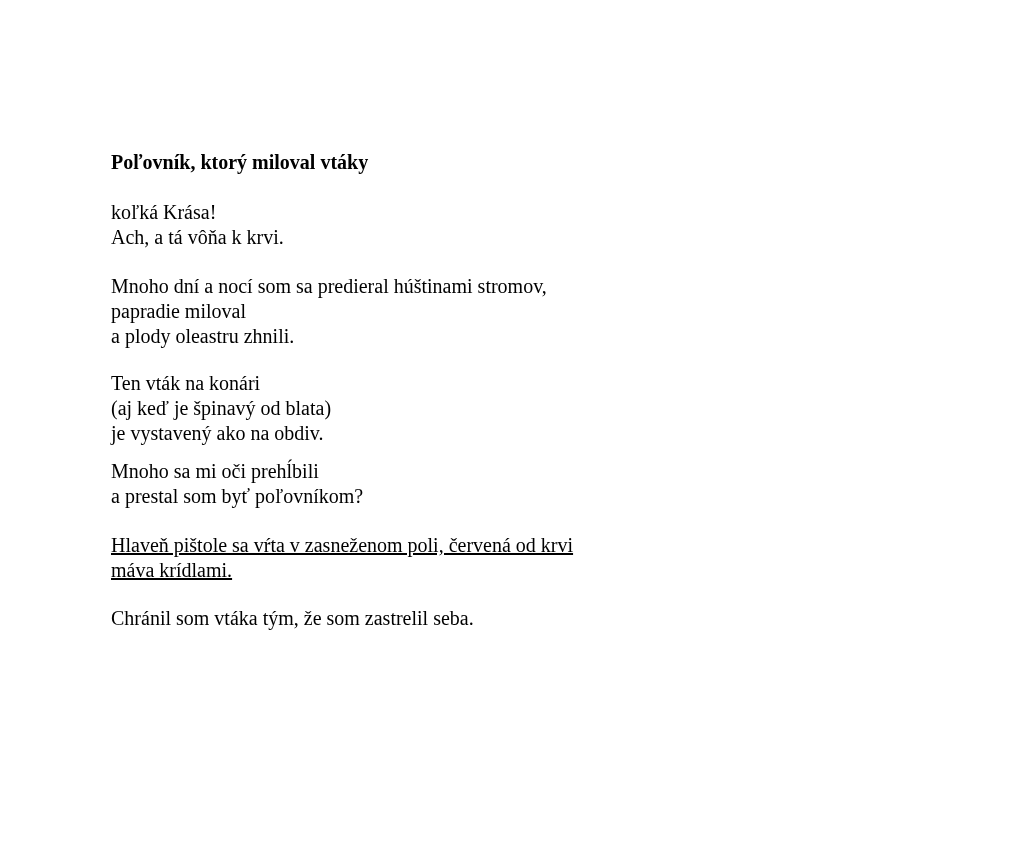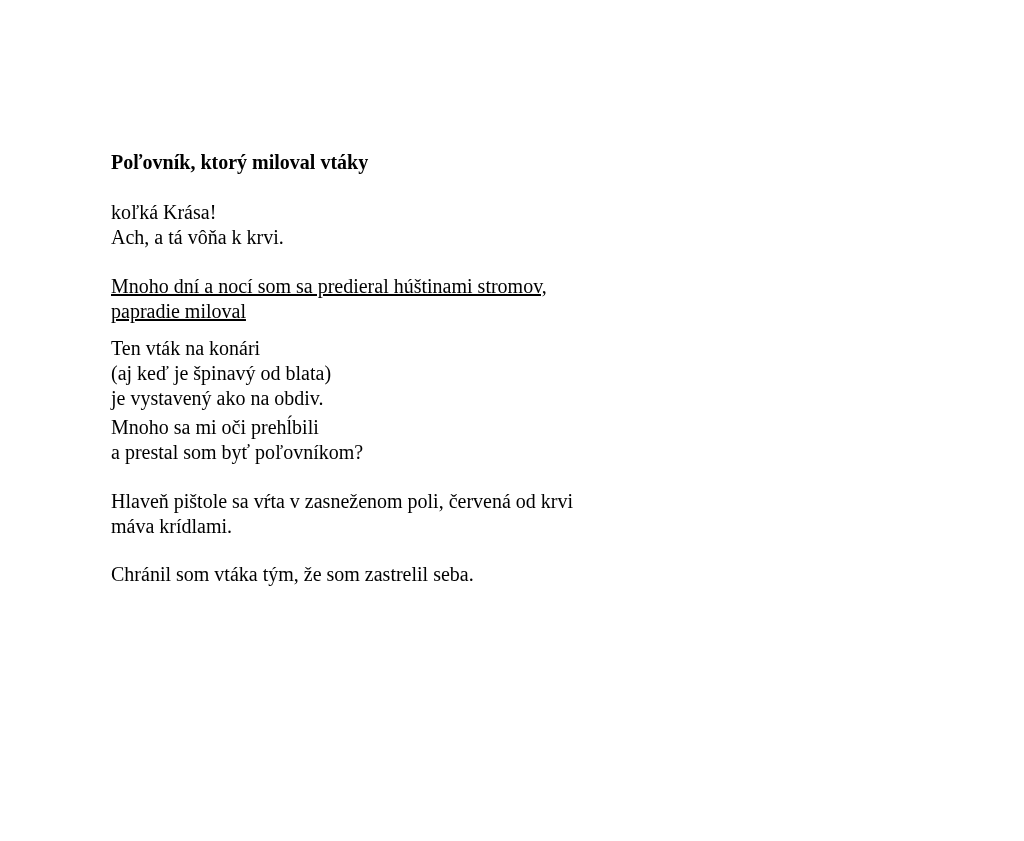--- a/index.html
+++ b/index.html
@@ -25,23 +25,23 @@
   .poem-title {
     font-size: 20px;
     line-height: 25px;
     font-weight: bold;
     margin: 0 0 25px 0;
     white-space: pre-wrap;
   }
   .stanza {
     margin: 0 0 24px 0;
   }
-  .stanzas .stanza:nth-child(2) { margin-bottom: 12px; text-decoration: underline; }
-  .stanzas .stanza:nth-child(3) { margin-bottom: 4px; }
-  .stanzas .stanza:nth-child(5) { margin-bottom: 23px; }
+  .stanzas .stanza:nth-child(2) { margin-bottom: 22px; }
+  .stanzas .stanza:nth-child(3) { margin-bottom: 13px; }
+  .stanzas .stanza:nth-child(5) { margin-bottom: 23px; text-decoration: underline; }
   .line {
     font-size: 20px;
     line-height: 25px;
     white-space: pre-wrap;
   }
 </style>
 </head>
 <body>
 
 <div class="page">
@@ -49,20 +49,21 @@
 
   <div class="stanzas">
     <div class="stanza">
       <div class="line">koľká Krása!</div>
       <div class="line">Ach, a tá vôňa k krvi.</div>
     </div>
 
     <div class="stanza">
       <div class="line">Mnoho dní a nocí som sa predieral húštinami stromov,</div>
       <div class="line">papradie miloval</div>
+      <div class="line">a plody oleastru zhnili.</div>
     </div>
 
     <div class="stanza">
       <div class="line">Ten vták na konári</div>
       <div class="line">(aj keď je špinavý od blata)</div>
       <div class="line">je vystavený ako na obdiv.</div>
     </div>
 
     <div class="stanza">
       <div class="line">Mnoho sa mi oči prehĺbili</div>

